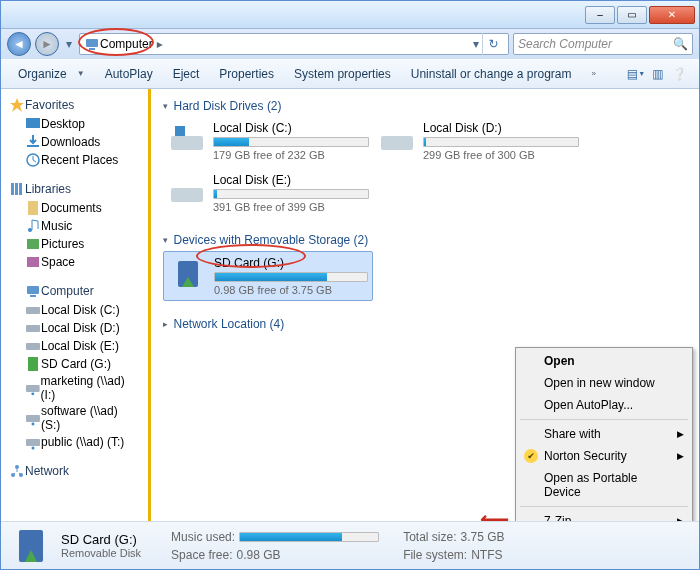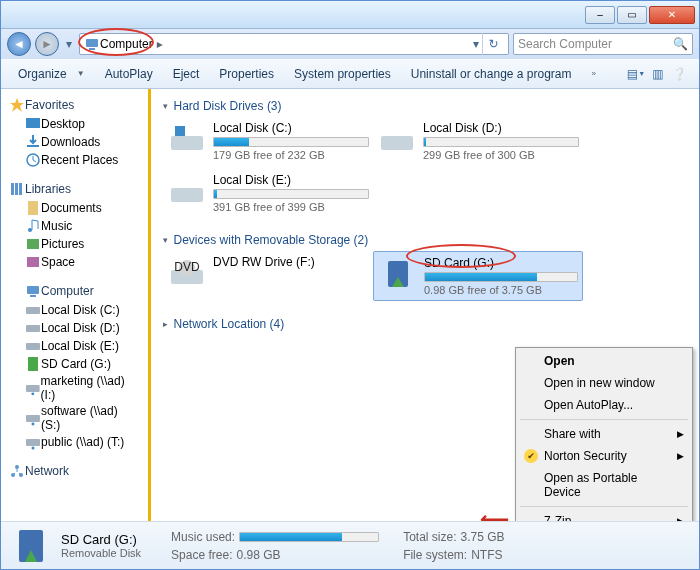--- a/index.html
+++ b/index.html
@@ -84,21 +84,21 @@
           <rect x="5" y="12" width="6" height="2"></rect>
         </svg>
       <span>Computer</span>
       <span style="margin-left:4px;color:#567">▸</span>
       <div class="ellipse" style="left:-2px;top:-6px;width:76px;height:28px"></div>
       <span style="margin-left:auto"></span>
       <div class="dd">▾</div>
       <div class="refresh">↻</div>
     </div>
     <div class="searchbox">
-      <span style="">Search Computer</span>
+      <span style="font-style:italic">Search Computer</span>
       <span class="sicon">🔍</span>
     </div>
   </div>
 
   <div class="toolbar">
     <div class="tbtn">
         <span>Organize</span>
         <span class="tri">▼</span>
       </div>
     <div class="tbtn">AutoPlay</div>
@@ -244,21 +244,21 @@
             </svg>
             <span>Network</span>
           </div>
       </div>
     </div>
 
     <div class="content">
       <div class="section">
         <div class="shdr">
             <span class="tri">▾</span>
-            <span>Hard Disk Drives (3)</span>
+            <span>Hard Disk Drives (2)</span>
           </div>
         <div class="drives">
           <div class="drive">
             <div class="dicon">
                 <svg class="hdd" viewBox="0 0 36 30">
                   <rect x="2" y="12" width="32" height="14" rx="2" fill="#c8d4db"></rect>
                   <rect x="6" y="2" width="10" height="10" fill="#3d8ac9"></rect>
                 </svg>
               </div>
             <div class="dinfo">
@@ -298,32 +298,20 @@
               </div>
           </div>
         </div>
       </div>
       <div class="section">
         <div class="shdr">
             <span class="tri">▾</span>
             <span>Devices with Removable Storage (2)</span>
           </div>
         <div class="drives">
-          <div class="drive">
-            <div class="dicon">
-                <svg class="hdd" viewBox="0 0 36 30">
-                  <rect x="2" y="12" width="32" height="14" rx="2" fill="#c8d4db"></rect>
-                  <circle cx="18" cy="10" r="8" fill="#d4d4d4"></circle>
-                  <text x="18" y="13" font-size="6" text-anchor="middle" fill="#222">DVD</text>
-                </svg>
-              </div>
-            <div class="dinfo">
-                <div class="dname">DVD RW Drive (F:)</div>
-              </div>
-          </div>
           <div class="drive sel">
             <div class="ellipse" style="left:32px;top:-8px;width:110px;height:24px"></div>
             <div class="dicon">
                 <svg class="hdd" viewBox="0 0 36 30">
                   <rect x="8" y="2" width="20" height="26" rx="2" fill="#4070b0"></rect>
                   <path d="M12 28l6-10 6 10" fill="#4aa84a"></path>
                 </svg>
               </div>
             <div class="dinfo">
                 <div class="dname">SD Card (G:)</div>

